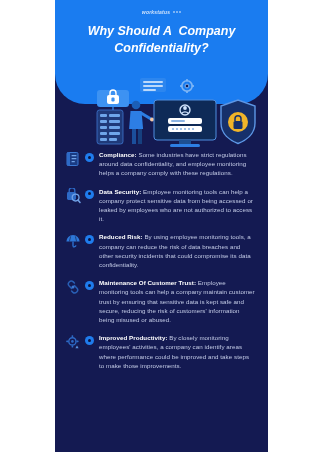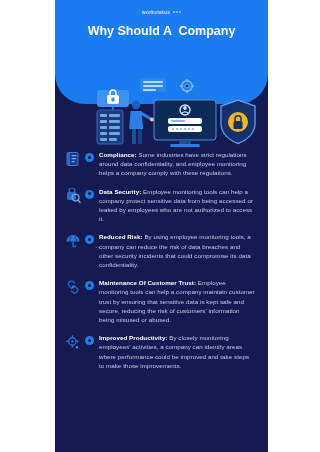--- a/index.html
+++ b/index.html
@@ -24,20 +24,21 @@
   
   .header{
     position:relative;
     width:213px;
     height:104px;
     background:#1a7cf0;
     border-bottom-left-radius:30px;
     border-bottom-right-radius:30px;
     box-sizing:border-box;
     padding-top:6px;
+    font-style:italic;
   }
   .logo-row{
     display:flex;
     align-items:center;
     justify-content:center;
     gap:3px;
     height:11px;
   }
   .logo-text{
     color:#cfe2fb;
@@ -125,20 +126,21 @@
       <div class="logo-row">
         <span class="logo-text">workstatus</span>
         <span class="logo-dots">
             <i></i>
             <i></i>
             <i></i>
           </span>
       </div>
       <div class="title">
         <span>Why Should A  Company</span>
+        <span>Confidentiality?</span>
       </div>
     </div>
 
     <svg class="illus" viewBox="0 0 213 72">
 
       <g>
         <rect x="85" y="0" width="26" height="14" rx="2" fill="#2c86ef"></rect>
         <rect x="88" y="3" width="20" height="2" rx="1" fill="#bcd9fa"></rect>
         <rect x="88" y="7" width="20" height="2" rx="1" fill="#bcd9fa"></rect>
         <rect x="88" y="11" width="13" height="2" rx="1" fill="#bcd9fa"></rect>

